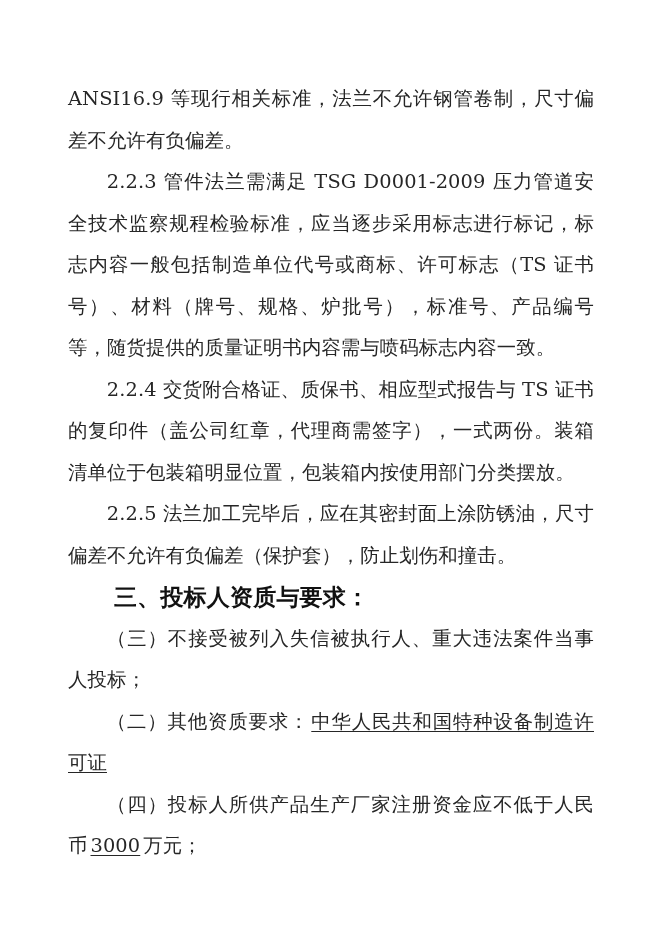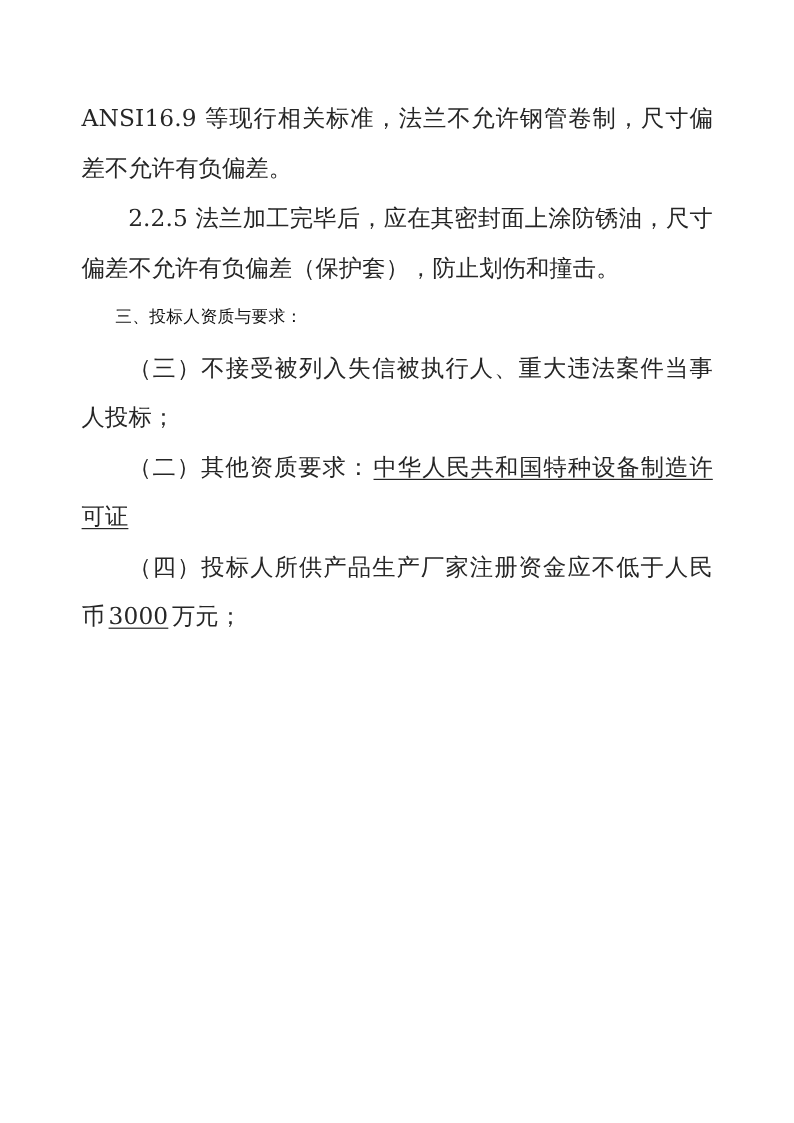--- a/index.html
+++ b/index.html
@@ -47,23 +47,23 @@
     text-indent: 2em;
   }
   p.noindent {
     text-indent: 0;
   }
 
   p.heading {
     margin: 0;
     padding: 0;
     text-indent: 2em;
-    font-size: 14px;
+    font-size: 23px;
     line-height: 41.5px;
-    font-weight: normal;
+    font-weight: bold;
     color: #111111;
     font-family: "DejaVu Serif", "Liberation Serif", serif;
     letter-spacing: 0.2px;
   }
 
   
   .blank {
     text-decoration: underline;
     text-underline-offset: 3px;
     padding: 0 2px;
@@ -76,21 +76,23 @@
   }
 </style>
 </head>
 <body>
 
 <div class="page">
   <div class="doc-body">
 
     <p class="para noindent">ANSI16.9 等现行相关标准，法兰不允许钢管卷制，尺寸偏差不允许有负偏差。</p>
 
+    <p class="para indent">2.2.3 管件法兰需满足 TSG D0001-2009 压力管道安全技术监察规程检验标准，应当逐步采用标志进行标记，标志内容一般包括制造单位代号或商标、许可标志（TS 证书号）、材料（牌号、规格、炉批号），标准号、产品编号等，随货提供的质量证明书内容需与喷码标志内容一致。</p>
 
+    <p class="para indent">2.2.4 交货附合格证、质保书、相应型式报告与 TS 证书的复印件（盖公司红章，代理商需签字），一式两份。装箱清单位于包装箱明显位置，包装箱内按使用部门分类摆放。</p>
 
     <p class="para indent">2.2.5 法兰加工完毕后，应在其密封面上涂防锈油，尺寸偏差不允许有负偏差（保护套），防止划伤和撞击。</p>
 
     <p class="heading">三、投标人资质与要求：</p>
 
 
     <p class="para indent">（三）不接受被列入失信被执行人、重大违法案件当事人投标；</p>
 
     <p class="para indent"><span>（二）其他资质要求：</span><span class="blank">中华人民共和国特种设备制造许可证</span><span></span></p>
 

